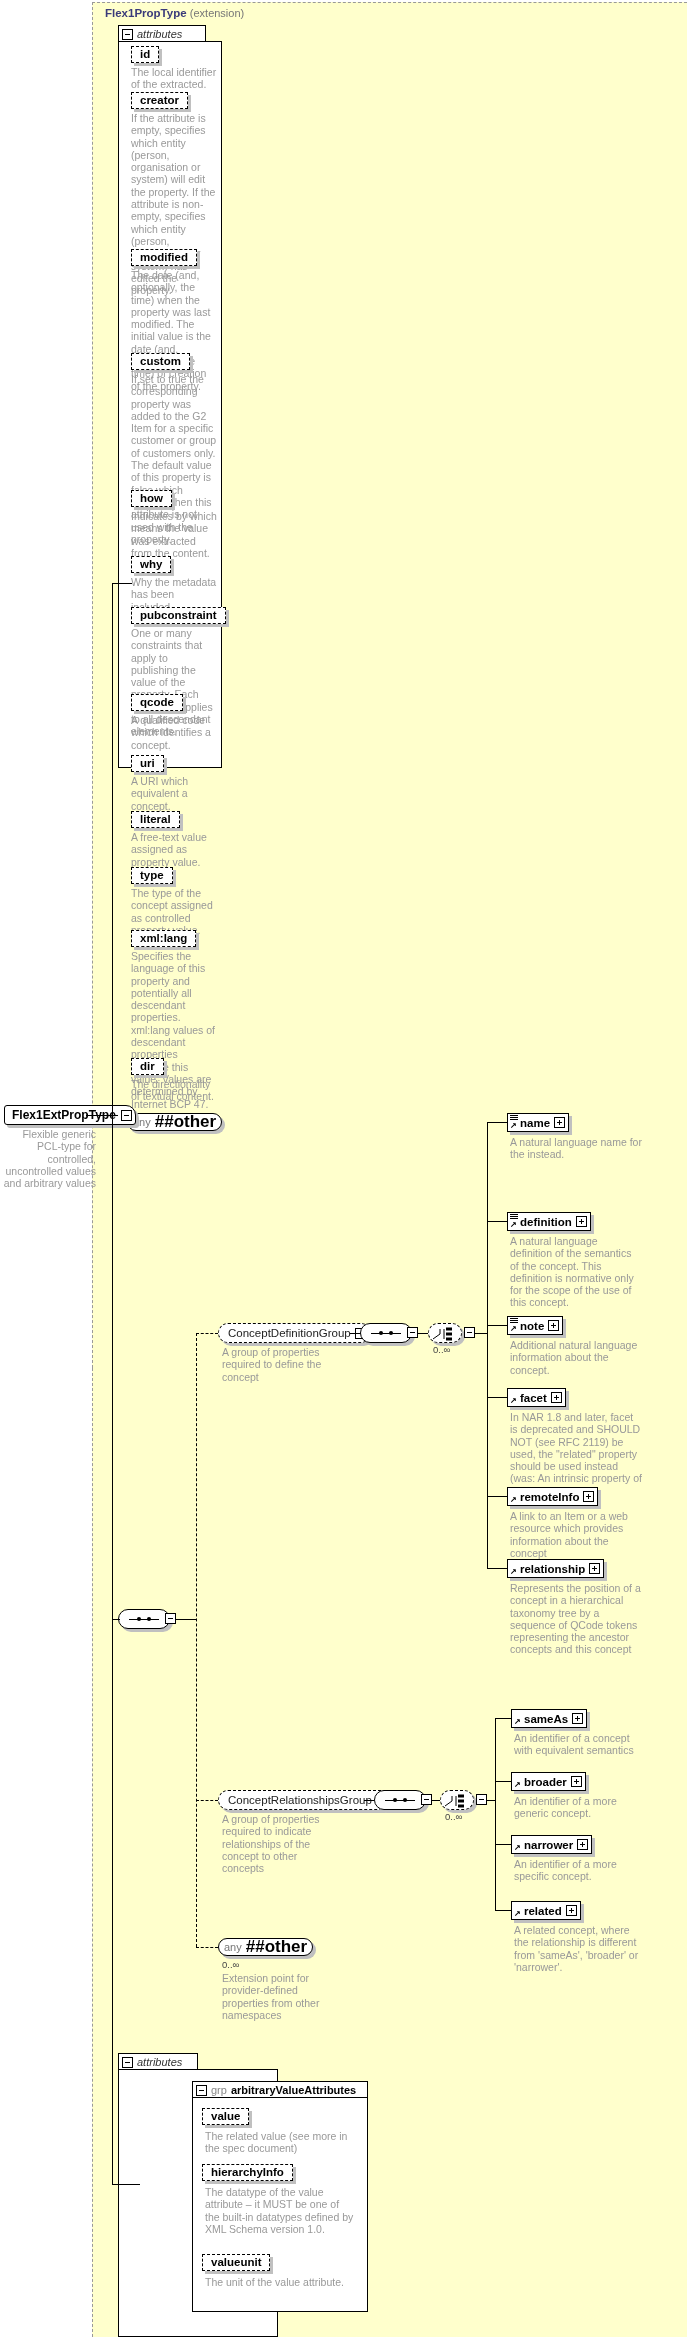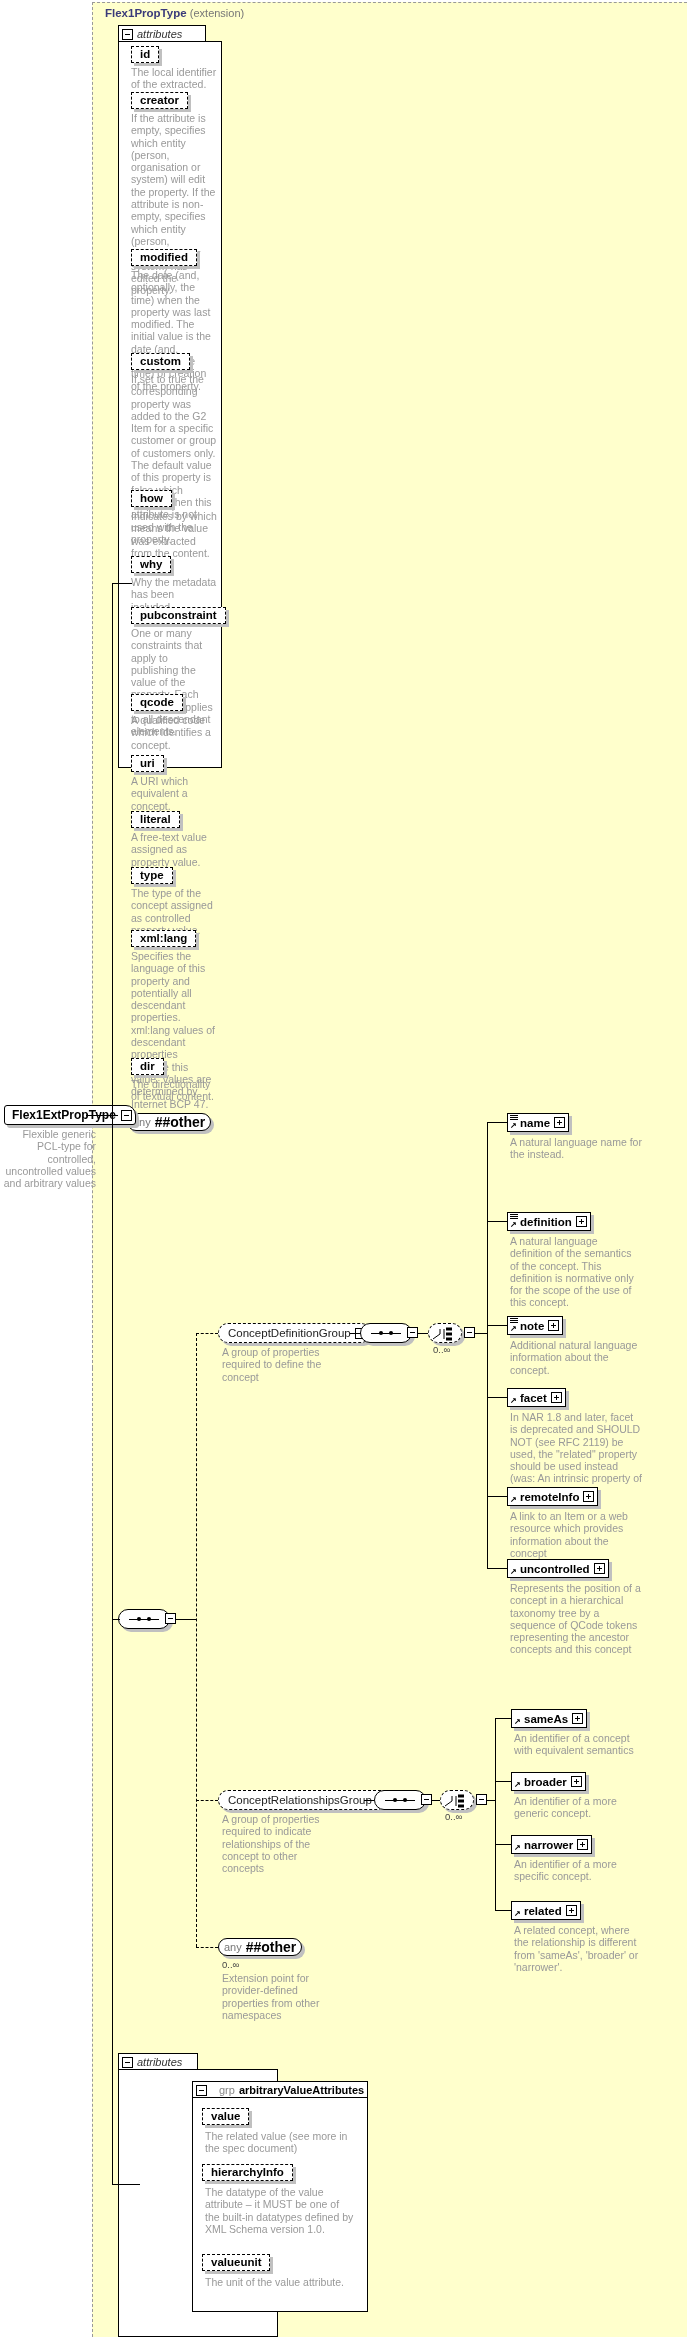--- a/index.html
+++ b/index.html
@@ -75,21 +75,21 @@
     white-space: nowrap;
   }
   .attr-tab .tab-label {
     font-style: italic;
     color: #333;
     margin-left: 4px;
   }
   .attr-tab .grp-kw {
     color: #888;
     font-style: normal;
-    margin-left: 12px;
+    margin-left: 4px;
   }
   .attr-tab .grp-name {
     font-weight: bold;
     color: #000;
     font-style: normal;
     margin-left: 4px;
   }
 
   
   .expander {
@@ -156,21 +156,21 @@
     box-shadow: 3px 3px 0 #c0c0c0;
     padding: 0 5px;
     font-size: 11px;
     color: #777;
     white-space: nowrap;
     box-sizing: border-box;
     display: flex;
     align-items: center;
     gap: 4px;
   }
-  .any-chip b { color: #000; font-size: 14px; }
+  .any-chip b { color: #000; font-size: 17px; }
 
   
   .elem-box {
     position: absolute;
     border: 1px solid #000;
     background: #fff;
     box-shadow: 3px 3px 0 #c0c0c0;
     height: 19px;
     box-sizing: border-box;
     display: flex;
@@ -460,21 +460,21 @@
 
 <div class="elem-box" style="left:507px; top:1487px;">
   <span class="arrow-glyph">↗</span>
   <span class="elem-label">remoteInfo</span>
   <span class="expander plus"></span>
 </div>
 <div class="desc" style="left:510px; top:1510px; width:132px;">A link to an Item or a web resource which provides information about the concept</div>
 
 <div class="elem-box" style="left:507px; top:1559px;">
   <span class="arrow-glyph">↗</span>
-  <span class="elem-label">uncontrolled</span>
+  <span class="elem-label">relationship</span>
   <span class="expander plus"></span>
 </div>
 <div class="desc" style="left:510px; top:1582px; width:132px;">Represents the position of a concept in a hierarchical taxonomy tree by a sequence of QCode tokens representing the ancestor concepts and this concept</div>
 
 <div class="group-chip" style="left:218px; top:1790px;">
   <span>ConceptRelationshipsGroup</span>
   <span class="expander"></span>
 </div>
 <div class="desc" style="left:222px; top:1813px; width:112px;">A group of properties required to indicate relationships of the concept to other concepts</div>
 

